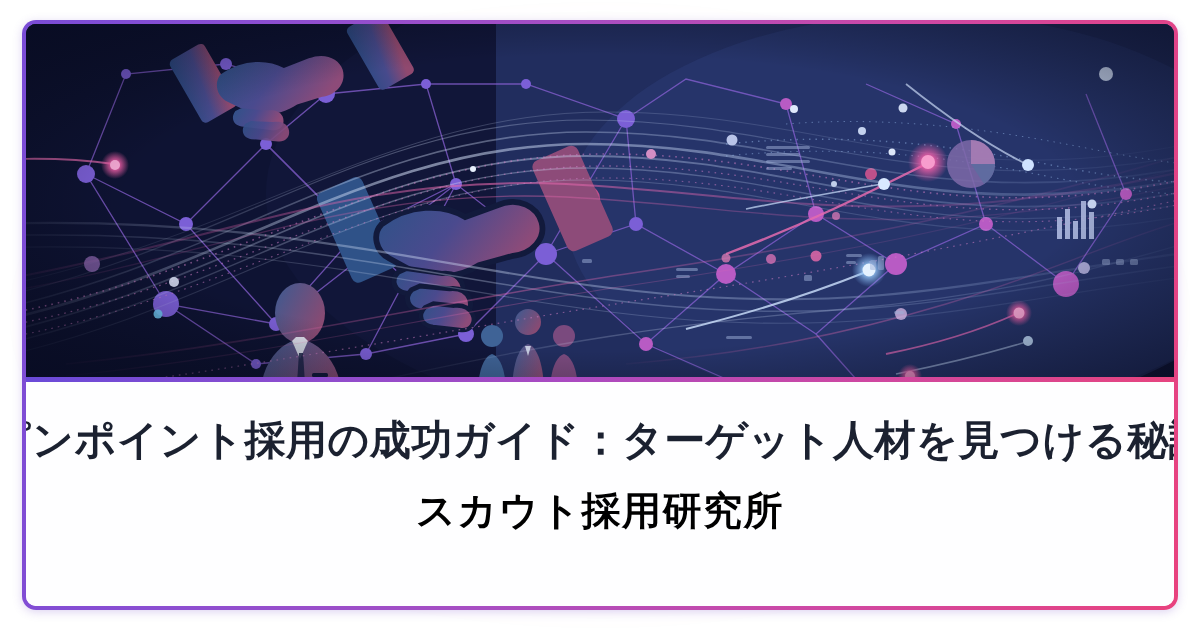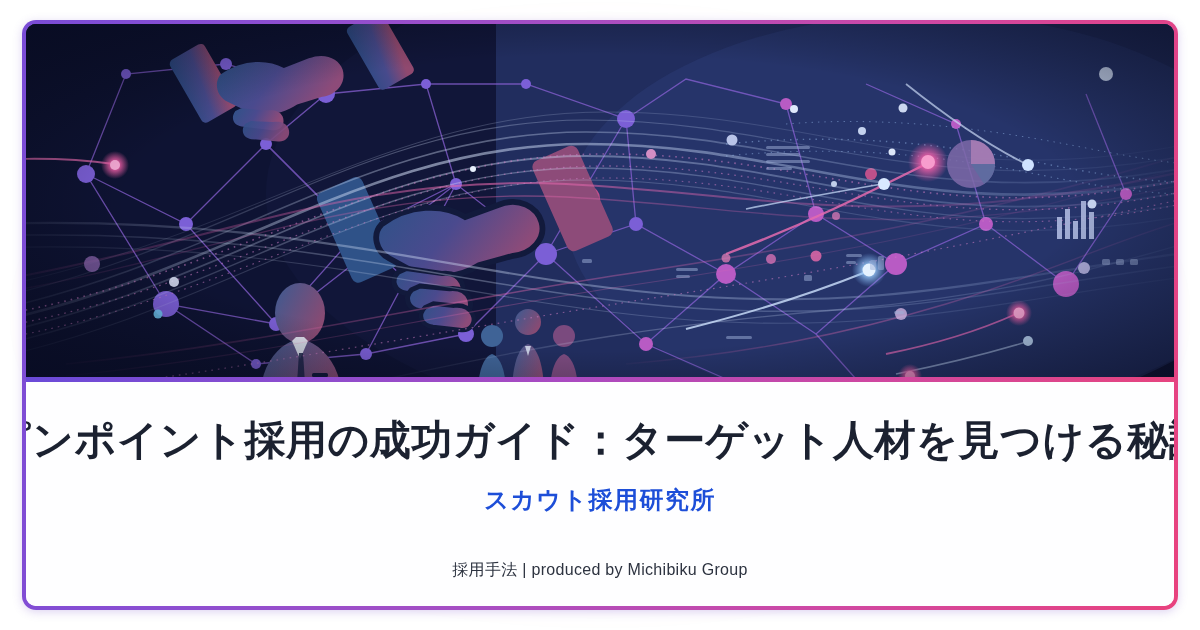--- a/index.html
+++ b/index.html
@@ -75,23 +75,23 @@
     font-size: 41px;
     font-weight: 700;
     color: #1b2130;
     letter-spacing: 0.5px;
     line-height: 1.18;
     text-align: center;
     margin: 0;
     white-space: nowrap;
   }
   .subtitle {
-    font-size: 24px;
+    font-size: 39px;
     font-weight: 700;
-    color: #1d4ed8;
+    color: #000000;
     letter-spacing: 1.5px;
     margin: 20px 0 0 0;
     text-align: center;
   }
   .footer {
     font-size: 16px;
     font-weight: 400;
     color: #2d3340;
     letter-spacing: 0.3px;
     margin-top: 44px;
@@ -364,18 +364,17 @@
           </g>
 
           <rect x="0" y="0" width="1148" height="358" fill="url(#vig)"></rect>
         </svg>
         <div class="hero-divider"></div>
       </div>
 
       <div class="panel">
         <h1 class="title">ピンポイント採用の成功ガイド：ターゲット人材を見つける秘訣</h1>
         <div class="subtitle">スカウト採用研究所</div>
-        <div class="footer">採用手法 | produced by Michibiku Group</div>
       </div>
 
     </div>
   </div>
 </div>
 
 </body></html>

